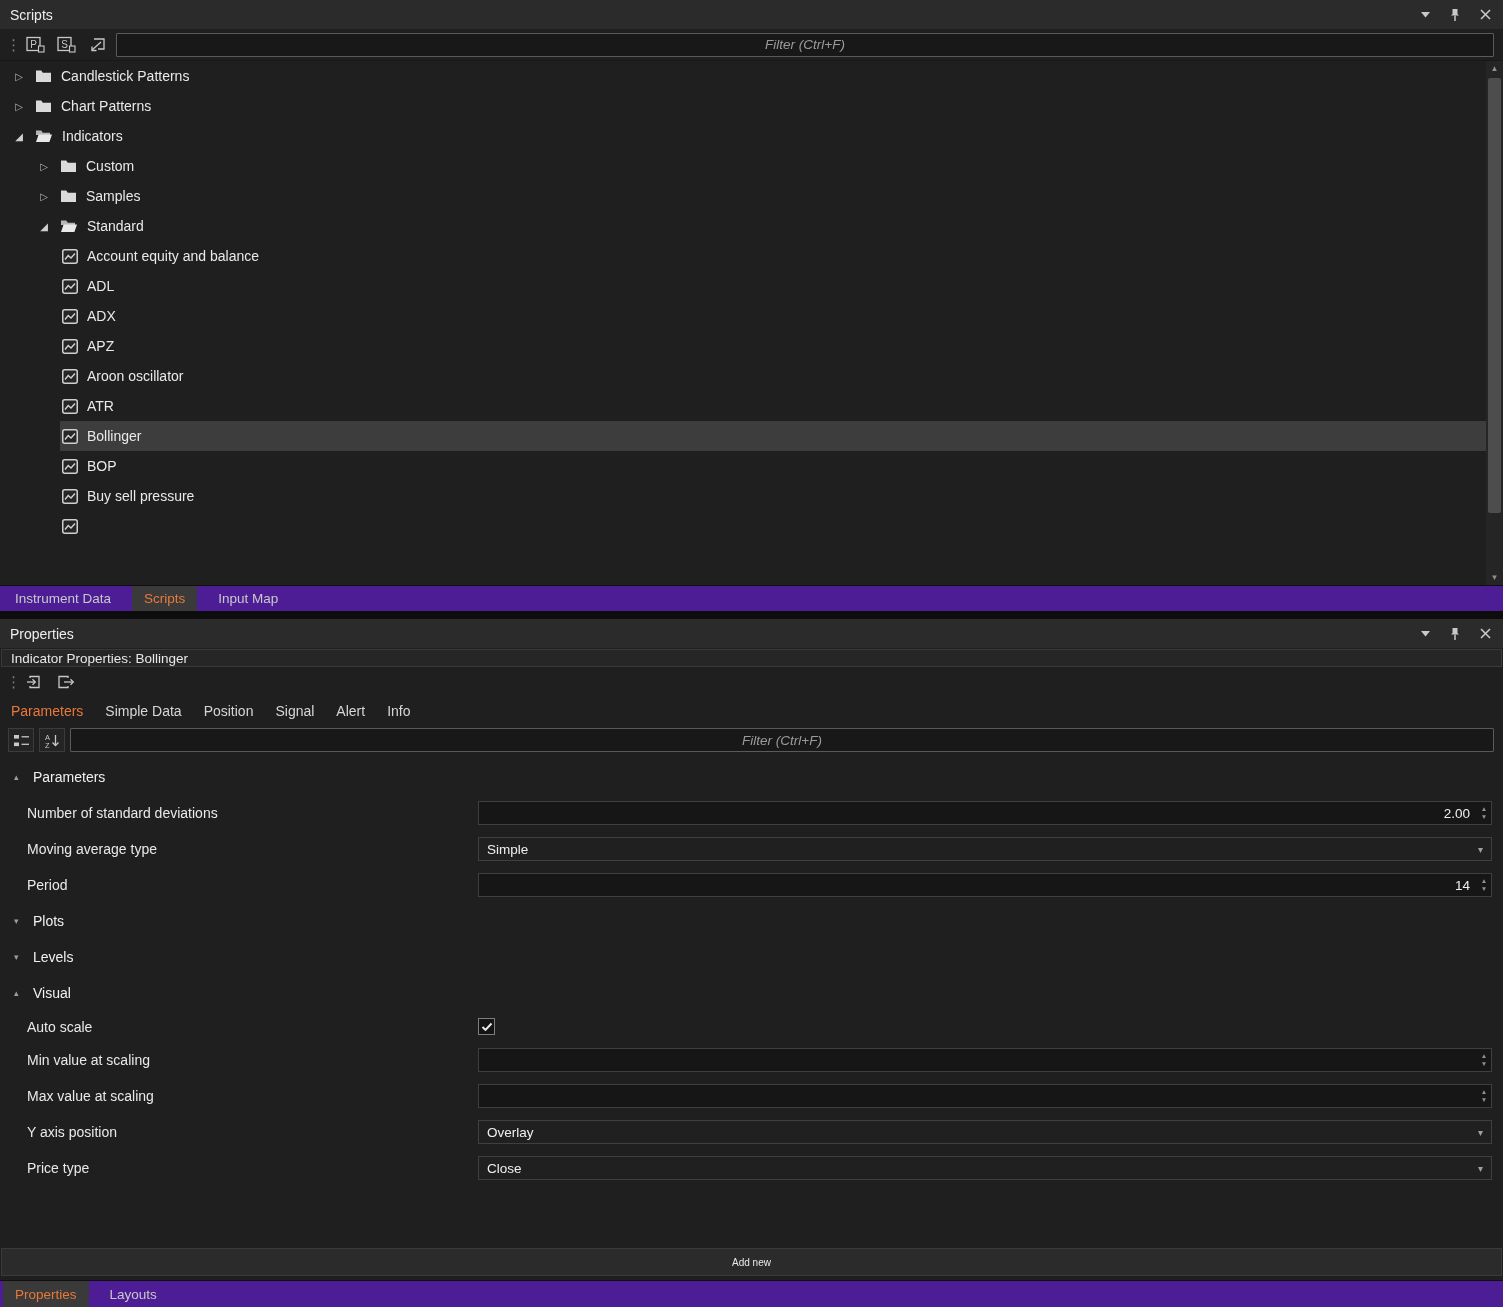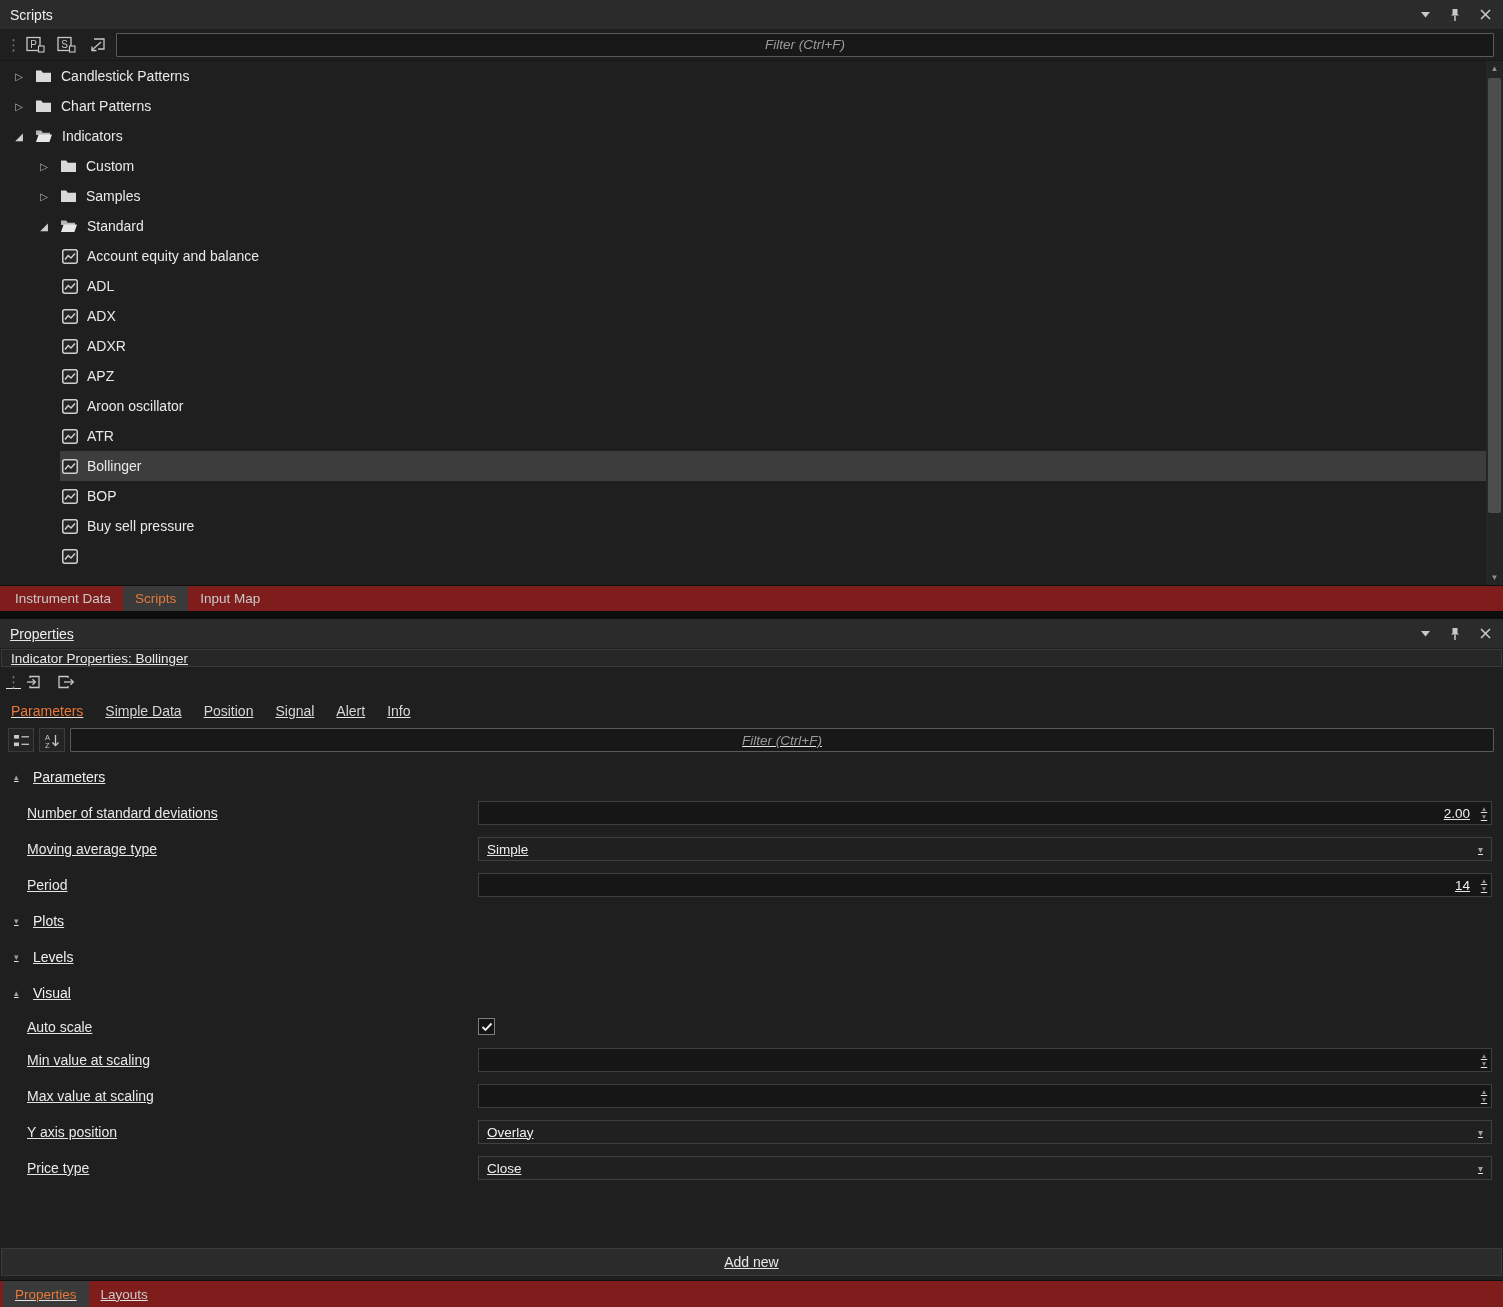--- a/index.html
+++ b/index.html
@@ -7,21 +7,21 @@
   body {
     background:#131313;
     font-family:"Liberation Sans", sans-serif;
     color:#e4e4e4;
     font-size:14px;
     overflow:hidden;
   }
   .panel { background:#1f1f1f; display:flex; flex-direction:column; }
   .scripts-panel { height:611px; }
   .panel-gap { height:8px; background:#0d0d0d; }
-  .properties-panel { height:688px;text-decoration:underline; }
+  .properties-panel { height:688px; }
 
   
   .titlebar { height:29px; background:#2b2b2b; display:flex; align-items:center; padding:0 10px; flex:none; }
   .tb-title { font-size:14px; color:#eeeeee; }
   .tb-icons { margin-left:auto; display:flex; align-items:center; gap:14px; }
   .tb-btn { display:inline-flex; align-items:center; justify-content:center; width:16px; height:16px; cursor:pointer; }
 
   
   .toolbar { height:32px; display:flex; align-items:center; gap:7px; padding:0 9px 0 6px; flex:none; border-bottom:1px solid #181818; }
   .grip { color:#7d7d7d; font-size:15px; width:10px; text-align:center; cursor:grab; }
@@ -46,21 +46,21 @@
   .node-icon { display:inline-flex; align-items:center; flex:none; }
   .node-label { font-size:14px; color:#e9e9e9; white-space:nowrap; }
 
   
   .vscroll { width:17px; flex:none; background:#252525; display:flex; flex-direction:column; align-items:stretch; }
   .scroll-arrow { height:15px; display:flex; align-items:center; justify-content:center; font-size:8px; color:#8f8f8f; cursor:pointer; }
   .scroll-track { flex:1; position:relative; padding:0 2px; }
   .scroll-thumb { position:absolute; left:2px; right:2px; top:2px; height:88%; background:#4d4d4d; border-radius:2px; cursor:pointer; }
 
   
-  .tabbar { height:26px; background:#7f1d1d; display:flex; align-items:stretch; padding-left:3px; gap:0; flex:none; border-top:1px solid #0f0f0f; }
+  .tabbar { height:26px; background:#4c1d95; display:flex; align-items:stretch; padding-left:3px; gap:9px; flex:none; border-top:1px solid #0f0f0f; }
   .tabbar .tab { display:flex; align-items:center; padding:0 12px; font-size:13.5px; color:#c9c9c9; cursor:pointer; }
   .tabbar .tab.active { background:#3a3a3a; color:#e8793a; }
 
   
   .subtitle-bar { height:18px; margin:1px 1px 0; background:#262626; border:1px solid #3a3a3a; display:flex; align-items:center; padding:0 9px; font-size:13.5px; color:#e8e8e8; flex:none; }
   .p-toolbar { height:30px; border-bottom:none; }
   .ptabs { height:28px; display:flex; align-items:stretch; padding-left:0; flex:none; }
   .ptabs .ptab { display:flex; align-items:center; padding:0 11px; font-size:14px; color:#d6d6d6; cursor:pointer; }
   .ptabs .ptab.active { color:#e8793a; }
   .p-filter { height:30px; display:flex; align-items:center; gap:5px; padding:0 9px 0 8px; flex:none; }
@@ -79,21 +79,21 @@
   .num-value { flex:1; text-align:right; padding-right:7px; font-size:13.5px; color:#efefef; }
   .spinner { width:14px; height:100%; display:flex; flex-direction:column; align-items:center; justify-content:center; cursor:pointer; }
   .spinner span { font-size:6.5px; line-height:8px; color:#909090; }
 
   .dropdown { flex:1; height:24px; background:#202020; border:1px solid #3f3f3f; display:flex; align-items:center; cursor:pointer; }
   .dd-value { padding-left:8px; font-size:13.5px; color:#efefef; }
   .dd-caret { margin-left:auto; margin-right:8px; font-size:10px; color:#9f9f9f; }
 
   .checkbox { width:17px; height:17px; background:#141414; border:1px solid #7e7e7e; display:inline-flex; align-items:center; justify-content:center; cursor:pointer; }
 
-  .add-new { height:28px; margin:0 1px 4px; background:#2b2b2b; border:1px solid #3a3a3a; display:flex; align-items:center; justify-content:center; font-size:14px; color:#e9e9e9; cursor:pointer; flex:none; }
+  .add-new { height:28px; margin:0 1px 4px; background:#2b2b2b; border:1px solid #3a3a3a; display:flex; align-items:center; justify-content:center; font-size:10px; color:#e9e9e9; cursor:pointer; flex:none; }
   .p-bottom-tabs { height:27px; }
 </style>
 </head>
 <body>
 
 <div class="panel scripts-panel">
   <div class="titlebar">
     <span class="tb-title">Scripts</span>
     <span class="tb-icons">
       <span class="tb-btn">
@@ -256,32 +256,20 @@
         </div>
         <div class="tree-row">
           <span class="indent" style="width:60px"></span>
           <span class="ri">
             <span class="node-icon">
               <svg width="16" height="15" viewBox="0 0 16 15">
                 <rect x="0.75" y="0.75" width="14.5" height="13.5" rx="2" fill="#262626" stroke="#d0d0d0" stroke-width="1.5"></rect>
                 <polyline points="3,10.5 6.2,6.5 9,9 13,4.5" fill="none" stroke="#d0d0d0" stroke-width="1.4"></polyline>
               </svg>
             </span>
-            <span class="node-label">ADXR</span>
-          </span>
-        </div>
-        <div class="tree-row">
-          <span class="indent" style="width:60px"></span>
-          <span class="ri">
-            <span class="node-icon">
-              <svg width="16" height="15" viewBox="0 0 16 15">
-                <rect x="0.75" y="0.75" width="14.5" height="13.5" rx="2" fill="#262626" stroke="#d0d0d0" stroke-width="1.5"></rect>
-                <polyline points="3,10.5 6.2,6.5 9,9 13,4.5" fill="none" stroke="#d0d0d0" stroke-width="1.4"></polyline>
-              </svg>
-            </span>
             <span class="node-label">APZ</span>
           </span>
         </div>
         <div class="tree-row">
           <span class="indent" style="width:60px"></span>
           <span class="ri">
             <span class="node-icon">
               <svg width="16" height="15" viewBox="0 0 16 15">
                 <rect x="0.75" y="0.75" width="14.5" height="13.5" rx="2" fill="#262626" stroke="#d0d0d0" stroke-width="1.5"></rect>
                 <polyline points="3,10.5 6.2,6.5 9,9 13,4.5" fill="none" stroke="#d0d0d0" stroke-width="1.4"></polyline>

